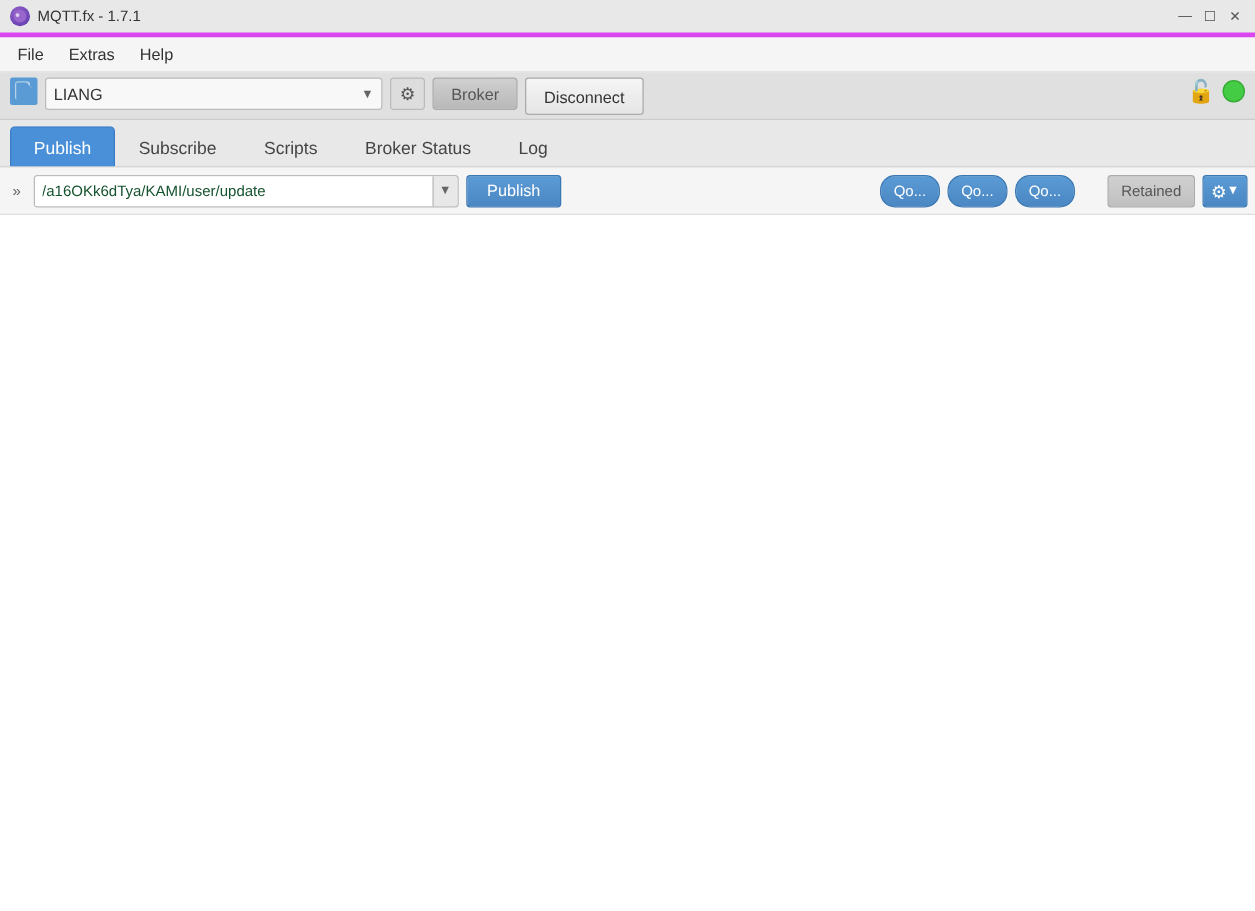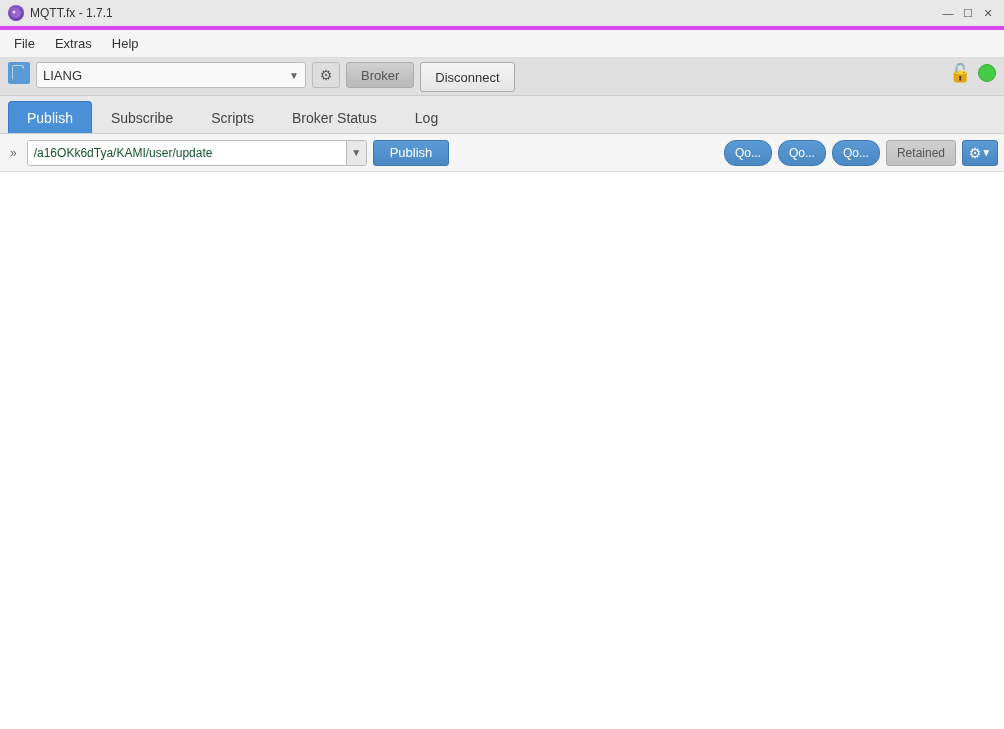--- a/index.html
+++ b/index.html
@@ -296,20 +296,21 @@
 
     .retained-btn {
       height: 26px;
       padding: 0 10px;
       background: linear-gradient(to bottom, #d0d0d0, #c0c0c0);
       border: 1px solid #aaa;
       border-radius: 3px;
       cursor: pointer;
       font-size: 12px;
       color: #555;
+      margin-left: 20px;
     }
 
     .settings-btn {
       height: 26px;
       width: 36px;
       background: linear-gradient(to bottom, #5b9bd5, #4a87c3);
       border: 1px solid #3a77b3;
       border-radius: 3px;
       cursor: pointer;
       display: flex;

